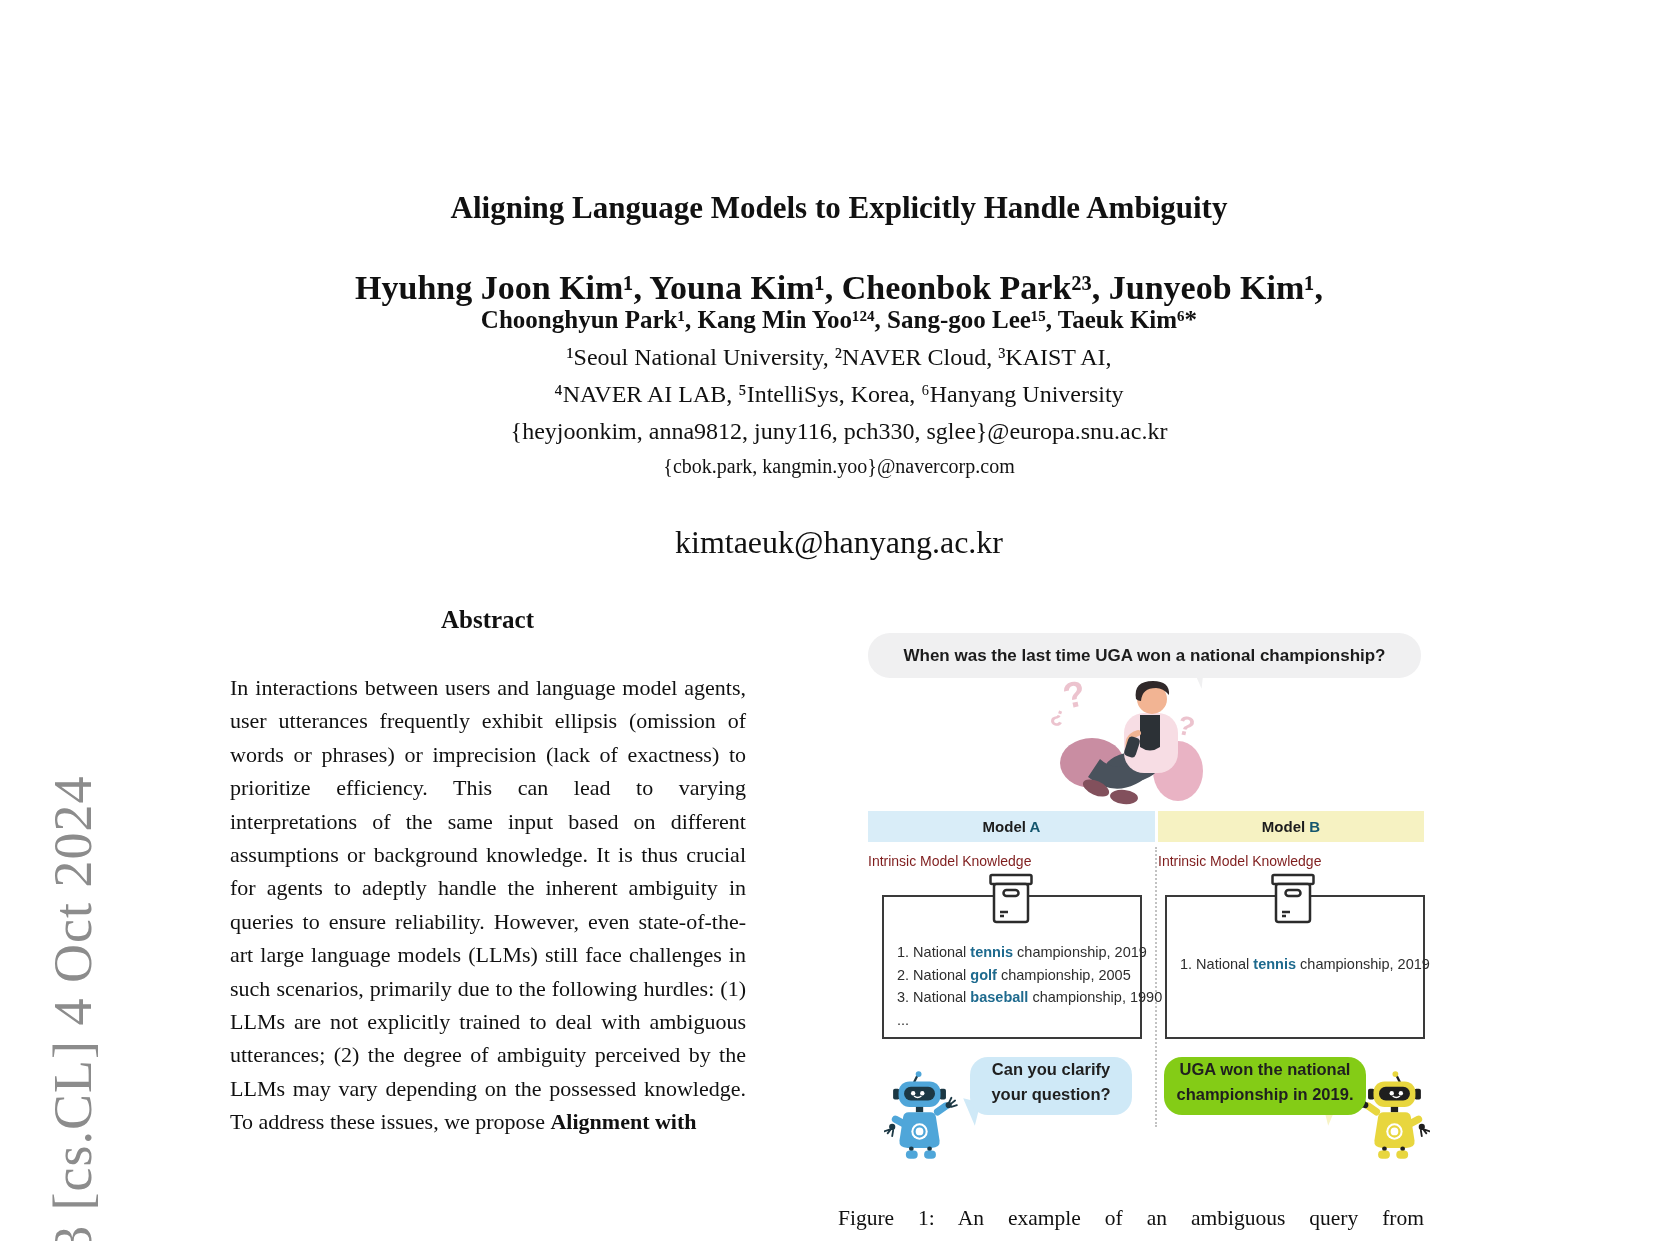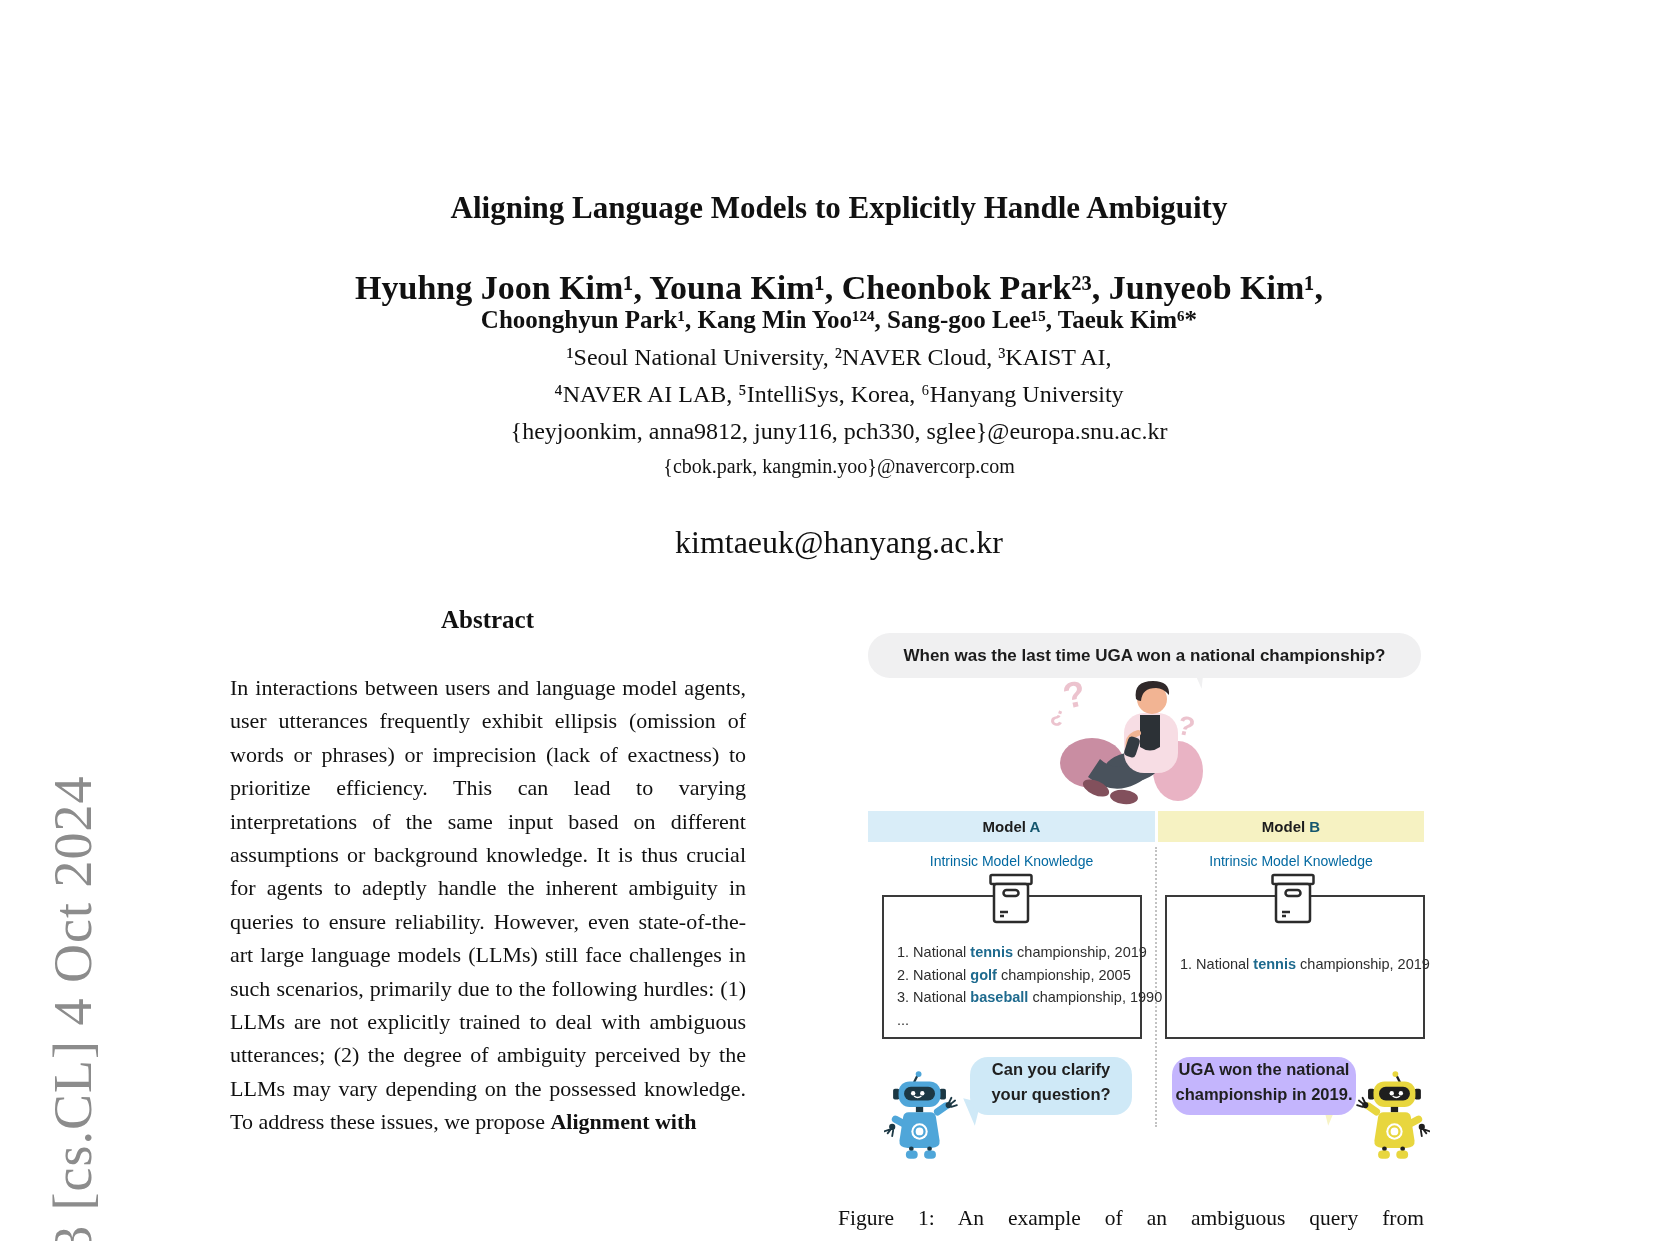--- a/index.html
+++ b/index.html
@@ -36,38 +36,38 @@
     border-top:26px solid #f0f0f1;border-left:15px solid transparent;
     transform:rotate(6deg);}
   .person{left:220px;top:76px;width:170px;height:150px;}
   .band{top:226px;height:31px;font-family:"Liberation Sans",sans-serif;font-size:15px;
     font-weight:bold;text-align:center;line-height:31px;color:#1c1c1c;}
   .band-a{left:48px;width:287px;background:#d9edf8;}
   .band-b{left:338px;width:266px;background:#f6f2c2;}
   .band .letter{color:#14566e;}
   .divider{left:335px;top:262px;height:280px;width:0;border-left:2px dotted #c2c2c2;}
   .k-label{top:268px;font-family:"Liberation Sans",sans-serif;font-size:14px;
-    color:#0369a1;text-align:center;}
+    color:#7f1d1d;}
   .k-label-a{left:48px;width:287px;}
   .k-label-b{left:338px;width:266px;}
   .box-icon{top:288px;width:44px;height:52px;z-index:3;}
   .box-icon-a{left:169px;}
   .box-icon-b{left:451px;}
   .kbox{top:310px;width:256px;height:140px;border:2px solid #3a3a3a;background:#fff;z-index:2;}
   .kbox-a{left:62px;}
   .kbox-b{left:345px;}
   .kitems{position:absolute;left:13px;top:44px;font-family:"Liberation Sans",sans-serif;
     font-size:14.5px;color:#2e2e2e;line-height:22.5px;white-space:nowrap;}
   .kbox-b .kitems{top:56px;}
   .kw{font-weight:bold;color:#1e6a8e;}
   .resp-bubble{top:472px;height:58px;border-radius:18px;z-index:2;
     font-family:"Liberation Sans",sans-serif;font-size:16.5px;font-weight:bold;
     color:#1f1f1f;text-align:center;line-height:25px;box-sizing:content-box;}
   .resp-a{left:150px;width:162px;background:#cfe9f7;}
-  .resp-b{left:352px;width:184px;background:#c4b5fd;}
+  .resp-b{left:344px;width:202px;background:#84cc16;}
   .resp-tail-a{left:140px;top:515px;width:0;height:0;z-index:1;
     border-top:24px solid #cfe9f7;border-left:18px solid transparent;transform:rotate(14deg);}
   .resp-tail-b{left:505px;top:515px;width:0;height:0;z-index:1;
     border-top:24px solid #f7f3c5;border-right:18px solid transparent;transform:rotate(-14deg);}
   .robot{top:485px;width:82px;height:92px;}
   .robot-a{left:64px;}
   .robot-b{left:528px;transform:scaleX(-1);}
   
   .caption1{position:absolute;left:838px;top:1206px;width:586px;font-size:21.5px;
     text-align:justify;text-align-last:justify;}

